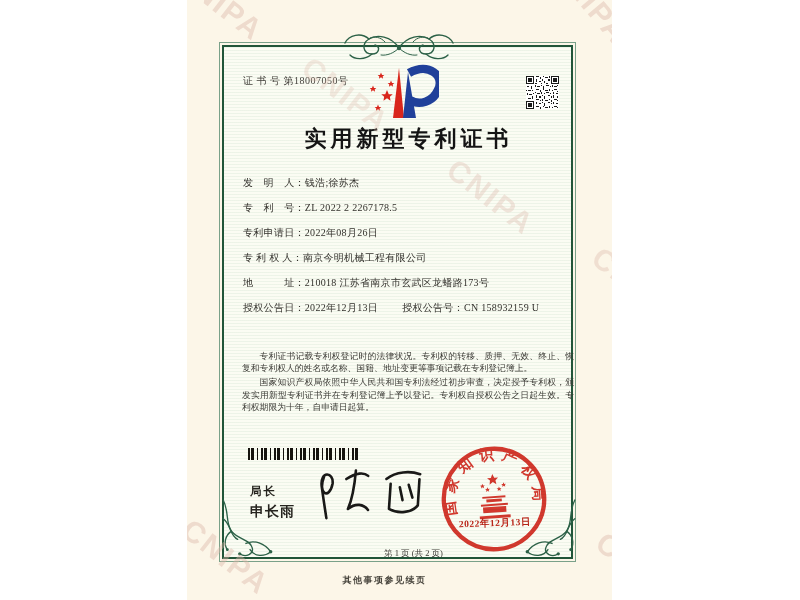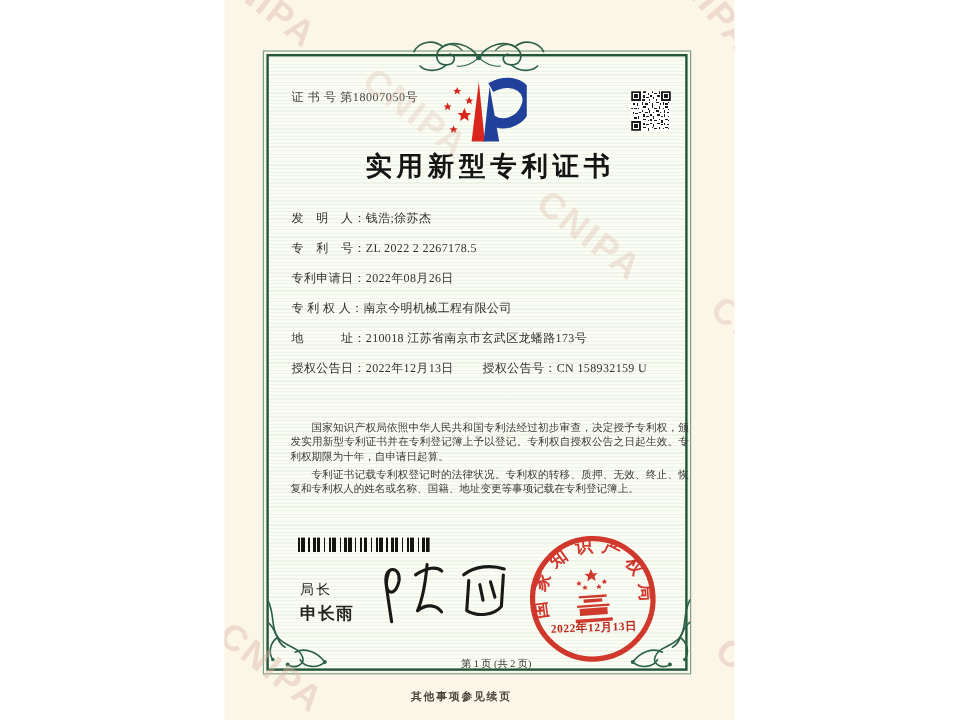--- a/index.html
+++ b/index.html
@@ -59,21 +59,21 @@
   }
   .paras p{margin:0;text-indent:2em;}
   .paras p + p{margin-top:2px;}
   .barcode{
     position:absolute;left:61px;top:448px;width:110px;height:12px;z-index:4;
     background:repeating-linear-gradient(90deg,
       #16140f 0 2px,transparent 2px 3px,
       #16140f 3px 6px,transparent 6px 9px,
       #16140f 9px 10px,transparent 10px 13px);
   }
-  .signer-title{position:absolute;left:63px;top:484px;font-size:11.5px;font-weight:400;
+  .signer-title{position:absolute;left:63px;top:484px;font-size:11.5px;font-weight:700;
     letter-spacing:2px;color:#26241f;z-index:4;}
   .signer-name{position:absolute;left:63px;top:503px;font-size:14px;font-weight:600;
     letter-spacing:1px;color:#26241f;z-index:4;}
   .signature{position:absolute;left:112px;top:458px;width:135px;height:66px;z-index:5;transform:rotate(-3deg);}
   .seal{position:absolute;left:251px;top:443px;width:112px;height:112px;z-index:20;
     opacity:.92;transform:rotate(-4deg);mix-blend-mode:multiply;}
   .seal-date{position:absolute;left:256px;top:517px;width:104px;text-align:center;z-index:21;
     font-size:9.5px;font-weight:bold;color:#c0261a;letter-spacing:.5px;transform:rotate(-2deg);
     mix-blend-mode:multiply;}
   .page-ind{position:absolute;left:35px;top:548px;width:351px;text-align:center;
@@ -192,22 +192,22 @@
   <div class="fields">
     <div class="frow"><span>发　明　人：</span><span>钱浩;徐苏杰</span></div>
     <div class="frow"><span>专　利　号：</span><span>ZL 2022 2 2267178.5</span></div>
     <div class="frow"><span>专利申请日：</span><span>2022年08月26日</span></div>
     <div class="frow"><span>专 利 权 人：</span><span>南京今明机械工程有限公司</span></div>
     <div class="frow"><span>地　　　址：</span><span>210018 江苏省南京市玄武区龙蟠路173号</span></div>
     <div class="frow"><span>授权公告日：</span><span>2022年12月13日</span><span class="lb2">授权公告号：</span><span>CN 158932159 U</span></div>
   </div>
 
   <div class="paras">
+    <p>专利证书记载专利权登记时的法律状况。专利权的转移、质押、无效、终止、恢复和专利权人的姓名或名称、国籍、地址变更等事项记载在专利登记簿上。</p>
     <p>国家知识产权局依照中华人民共和国专利法经过初步审查，决定授予专利权，颁发实用新型专利证书并在专利登记簿上予以登记。专利权自授权公告之日起生效。专利权期限为十年，自申请日起算。</p>
-    <p>专利证书记载专利权登记时的法律状况。专利权的转移、质押、无效、终止、恢复和专利权人的姓名或名称、国籍、地址变更等事项记载在专利登记簿上。</p>
   </div>
 
   <div class="barcode"></div>
   <div class="signer-title">局长</div>
   <div class="signer-name">申长雨</div>
 
   <svg class="signature" viewBox="0 0 135 66">
     <g fill="none" stroke="#191917" stroke-width="2.6" stroke-linecap="round" stroke-linejoin="round">
       <path d="M26,16 C18,34 30,40 34,24 C36,12 22,10 23,26 C24,38 25,48 26,58"></path>
       <path d="M48,20 C58,14 66,14 70,18"></path>

